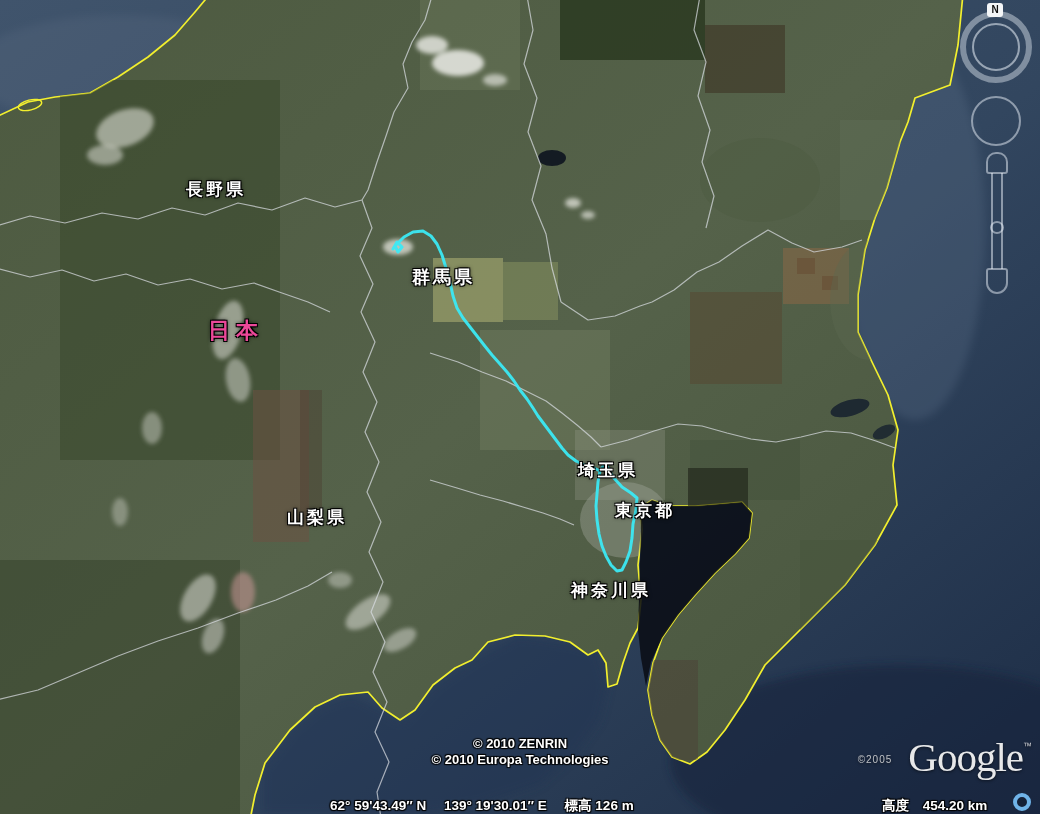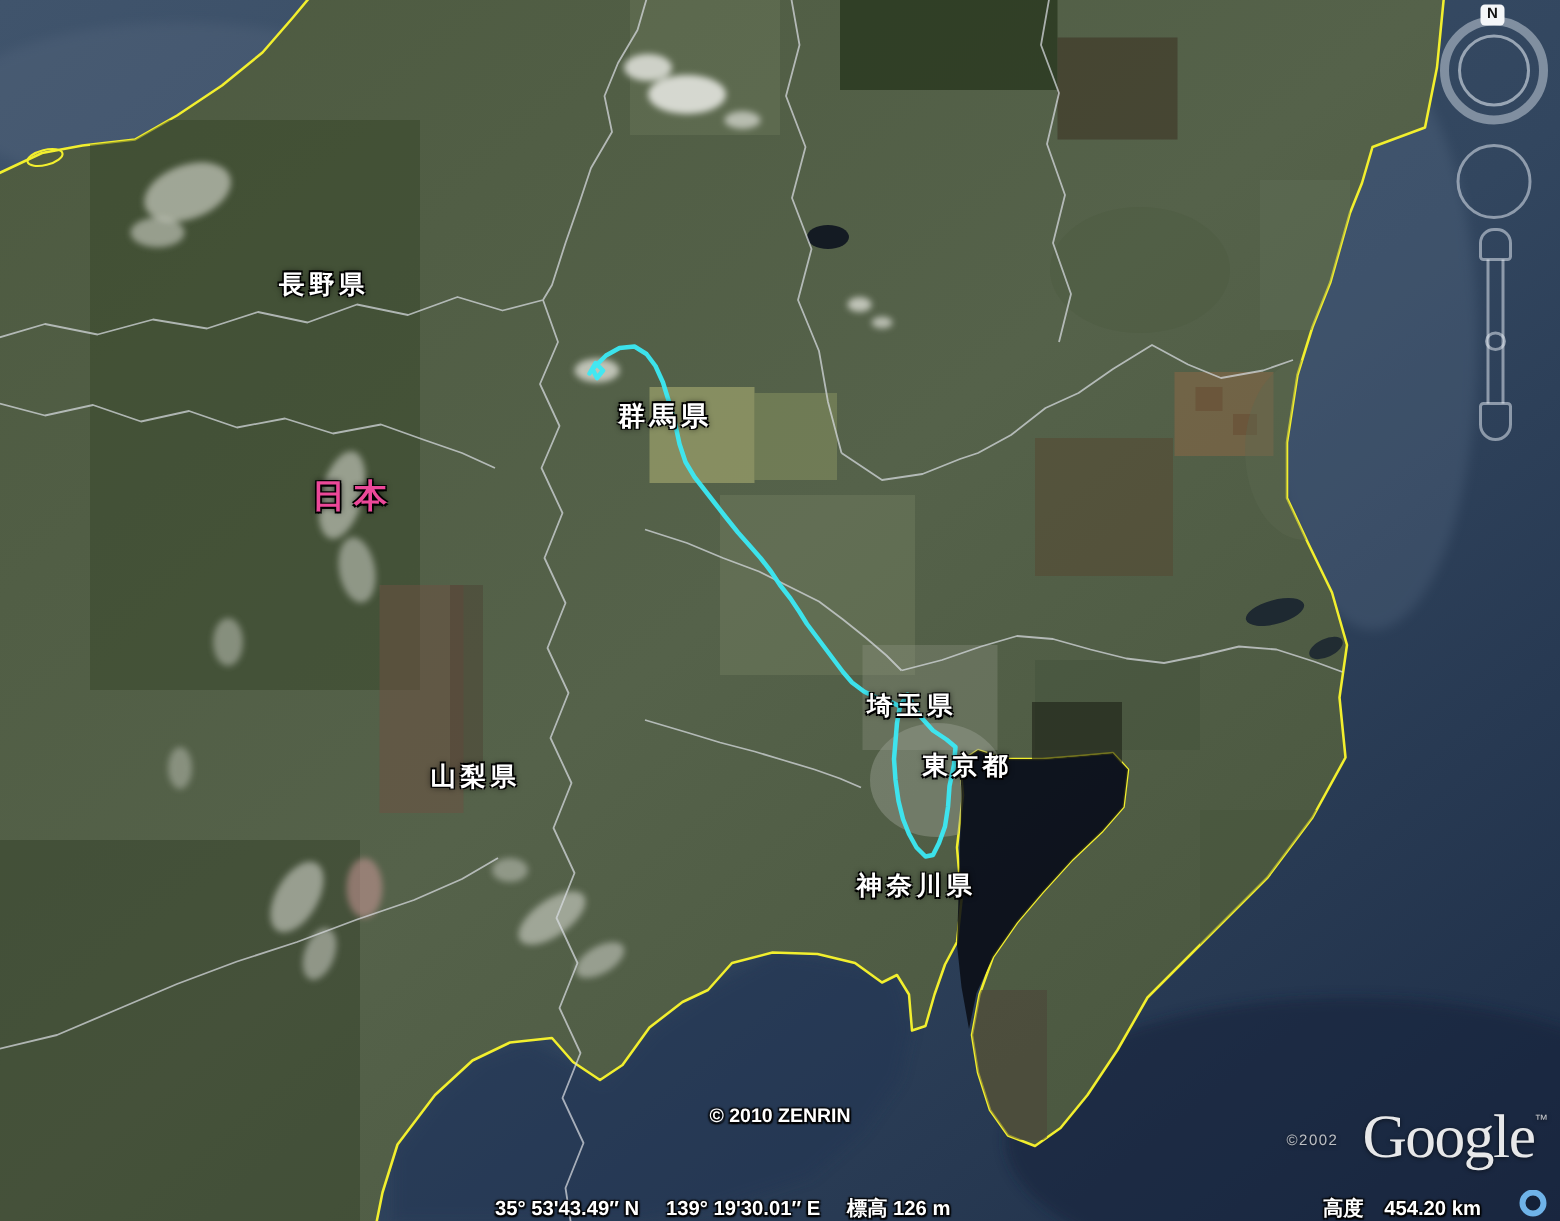--- a/index.html
+++ b/index.html
@@ -194,31 +194,32 @@
     <div class="nbadge">N</div>
     <div class="ring joystick"></div>
     <div class="zs zs-top"></div>
     <div class="zs zs-bar"></div>
     <div class="zs zs-knob"></div>
     <div class="zs zs-bottom"></div>
   </div>
 
   <div class="attrib">
     <div>© 2010 ZENRIN</div>
+    <div>© 2010 Europa Technologies</div>
   </div>
 
   <div class="statusbar coords">
-    <span>35° 53'43.49″ N</span><span class="gap"></span>
+    <span>62° 59'43.49″ N</span><span class="gap"></span>
     <span>139° 19'30.01″ E</span><span class="gap"></span>
     <span>標高</span>
     <span>126 m</span>
   </div>
   <div class="statusbar altitude">
     <span>高度</span><span class="gap"></span>
     <span>454.20 km</span>
   </div>
   <div class="stream"></div>
 
   <div class="glogo">
-    <span class="pre">©2002</span><span class="word">Google</span><span class="tm">™</span>
+    <span class="pre">©2005</span><span class="word">Google</span><span class="tm">™</span>
   </div>
 
 </div>
 
 </body></html>

